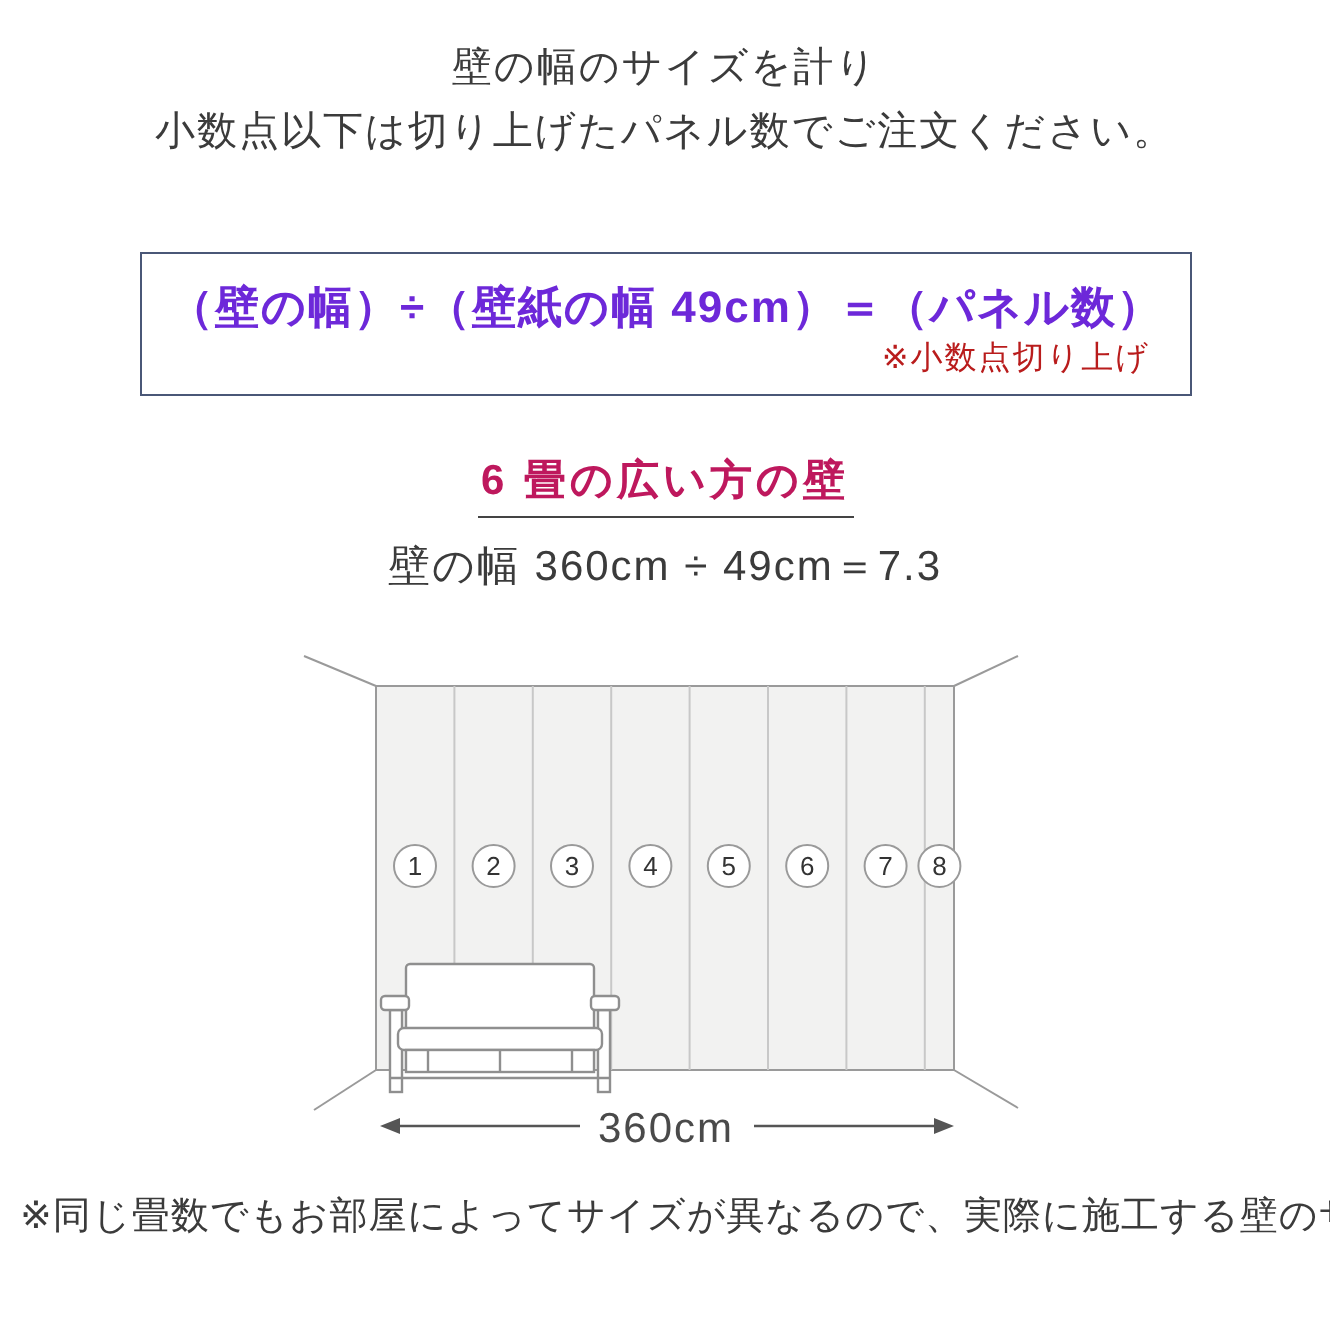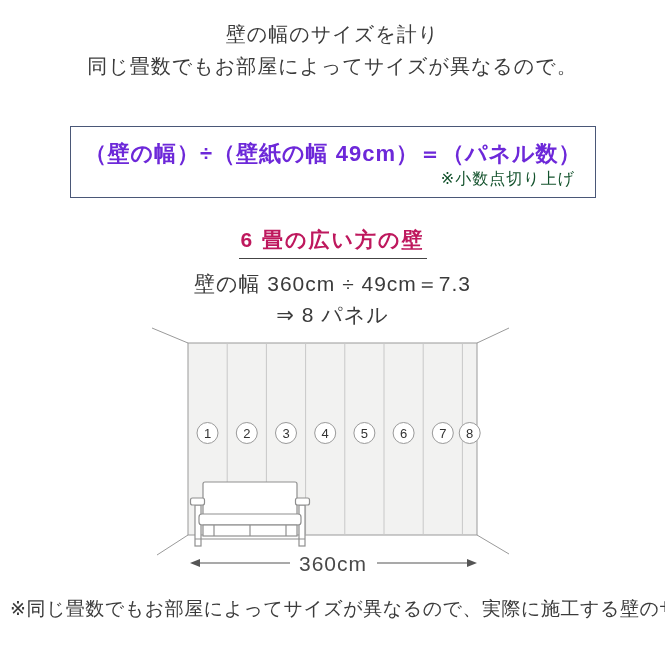--- a/index.html
+++ b/index.html
@@ -13,21 +13,21 @@
   }
   .formula-box{
     position:absolute;top:126px;left:70px;width:526px;height:72px;
     border:1px solid #4a5777;background:#ffffff;box-sizing:border-box;
   }
   .formula-text{
     position:absolute;top:12px;left:0;width:100%;text-align:center;
     font-size:22px;font-weight:bold;color:#6d28d9;letter-spacing:1px;white-space:nowrap;
   }
   .formula-note{
-    position:absolute;bottom:7px;right:20px;font-size:16px;color:#14532d;
+    position:absolute;bottom:7px;right:20px;font-size:16px;color:#b91c1c;
     letter-spacing:1px;white-space:nowrap;
   }
   .example-heading-wrap{position:absolute;top:226px;left:0;width:665px;text-align:center;}
   .example-heading{
     display:inline-block;font-size:21px;font-weight:bold;color:#be185d;
     letter-spacing:2px;padding:0 2px 4px 2px;border-bottom:1.5px solid #444444;white-space:nowrap;
   }
   .example-lines{position:absolute;top:268px;left:0;width:665px;text-align:center;}
   .example-line{font-size:21px;line-height:31px;letter-spacing:1px;color:#3b3b3b;white-space:nowrap;}
   .diagram-svg{position:absolute;top:320px;left:0;}
@@ -39,35 +39,34 @@
   .footnote .fn-line2{margin-left:13px;}
   svg text{font-family:"Liberation Sans","DejaVu Sans",sans-serif;}
 </style>
 </head>
 <body>
 
 <div class="page">
 
   <div class="intro">
     <div>壁の幅のサイズを計り</div>
-    <div>同じ畳数でもお部屋によってサイズが異なるので。</div>
+    <div>小数点以下は切り上げたパネル数でご注文ください。</div>
   </div>
 
   <div class="formula-box">
     <div class="formula-text">（壁の幅）÷（壁紙の幅 49cm）＝（パネル数）</div>
     <div class="formula-note">※小数点切り上げ</div>
   </div>
 
   <div class="example-heading-wrap">
     <span class="example-heading">6 畳の広い方の壁</span>
   </div>
 
   <div class="example-lines">
     <div class="example-line">壁の幅 360cm ÷ 49cm＝7.3</div>
-    <div class="example-line">⇒ 8 パネル</div>
   </div>
 
   <svg class="diagram-svg" width="665" height="265" viewBox="0 0 665 265" xmlns="http://www.w3.org/2000/svg">
 
     <line x1="152" y1="8" x2="188" y2="23" stroke="#9a9a9a" stroke-width="1"></line>
     <line x1="509" y1="8" x2="477" y2="23" stroke="#9a9a9a" stroke-width="1"></line>
     <line x1="157" y1="235" x2="188" y2="215" stroke="#9a9a9a" stroke-width="1"></line>
     <line x1="509" y1="234" x2="477" y2="215" stroke="#9a9a9a" stroke-width="1"></line>
 
     <rect x="188" y="23" width="289" height="192" fill="#f2f2f1" stroke="#9a9a9a" stroke-width="1"></rect>

